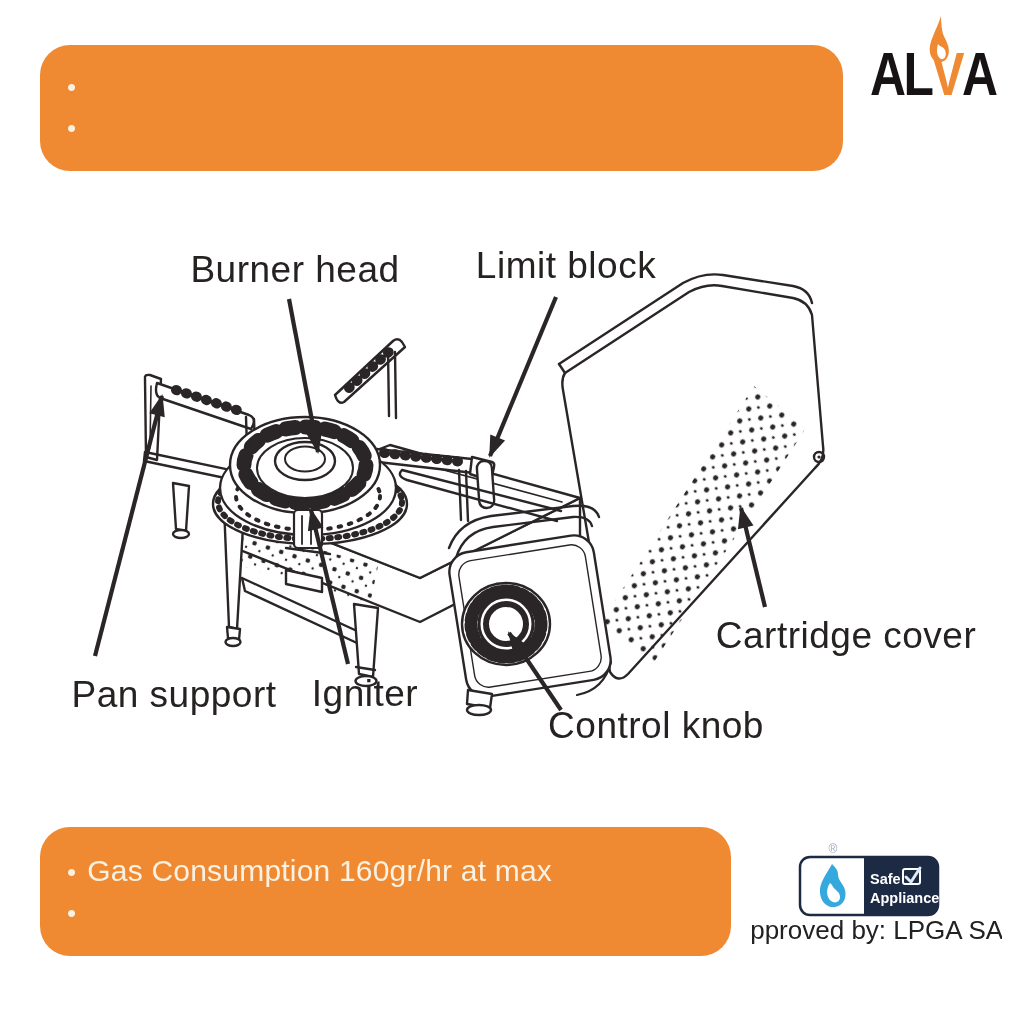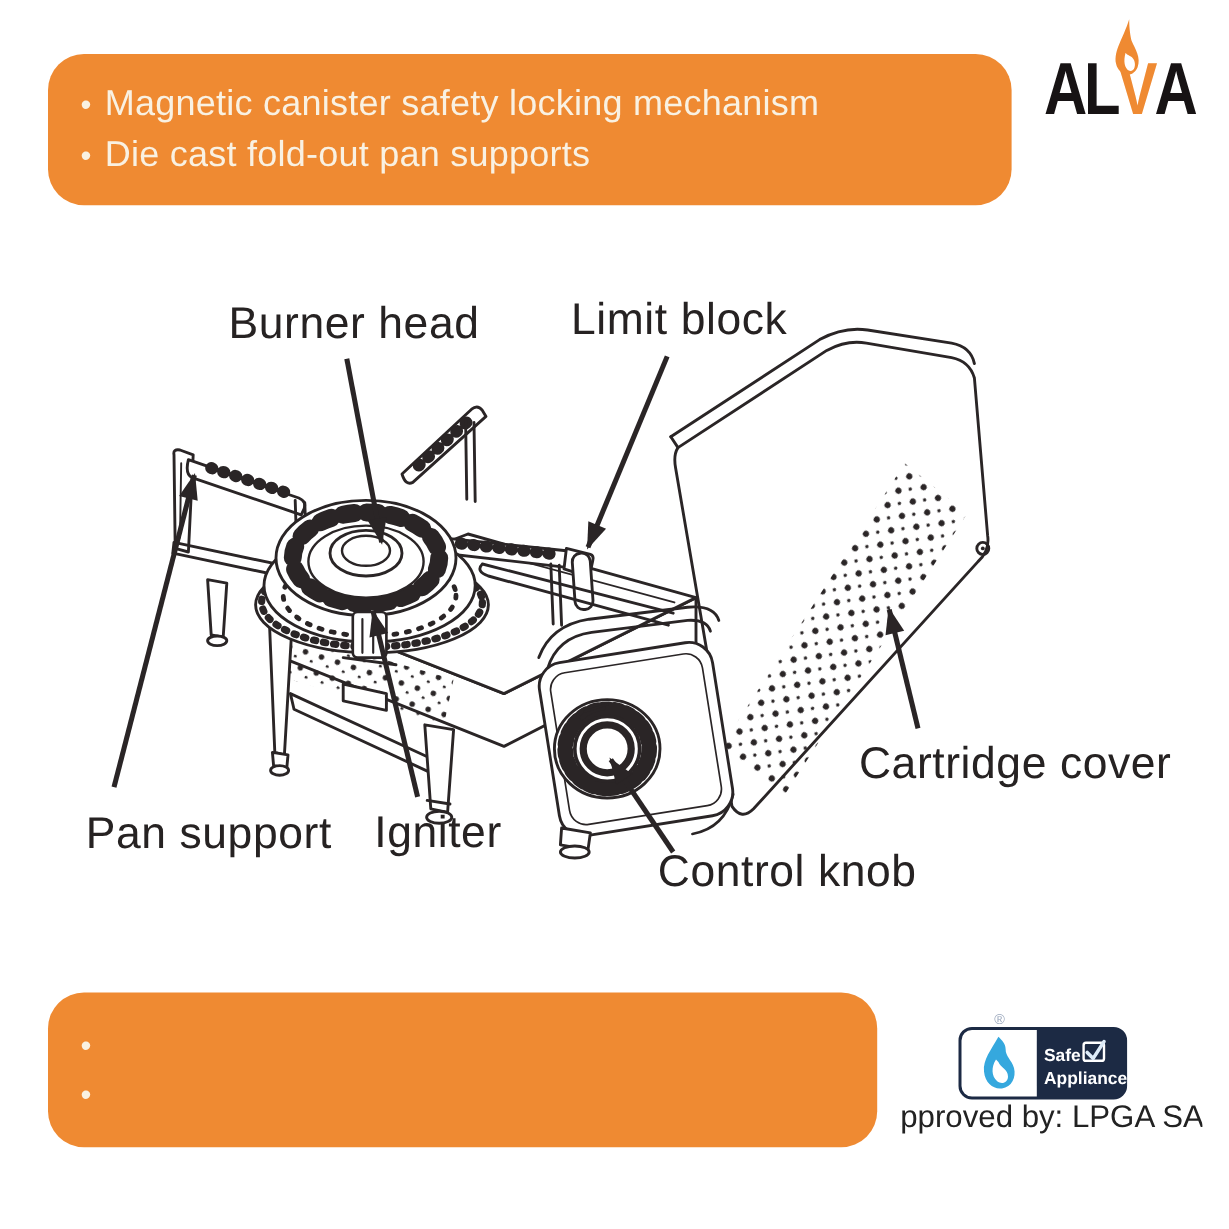--- a/index.html
+++ b/index.html
@@ -18,25 +18,23 @@
   .badge-svg{position:absolute;left:750px;top:836px;}
 </style>
 </head>
 <body>
 
 <div class="page">
 
   <div class="banner banner-top">
     <div class="banner-line">
       <span class="bullet">•</span>
-      <span>Magnetic canister safety locking mechanism</span>
-    </div>
-    <div class="banner-line">
-      <span class="bullet">•</span>
-      <span>Die cast fold-out pan supports</span>
+    </div>
+    <div class="banner-line">
+      <span class="bullet">•</span>
     </div>
   </div>
 
   <svg class="logo-svg" width="164" height="100" viewBox="0 0 164 100">
     <g>
       <text x="0" y="0" transform="translate(10,87) scale(0.86,1.06)" font-size="58" font-weight="bold" letter-spacing="-3" fill="#171314">
         <tspan>AL</tspan><tspan fill="#EF8A32">V</tspan><tspan fill="#171314">A</tspan>
       </text>
     </g>
     <g>
@@ -167,20 +165,21 @@
       <line x1="95" y1="656" x2="162" y2="396" marker-end="url(#arw)"></line>
       <line x1="348" y1="664" x2="311" y2="510" marker-end="url(#arw)"></line>
       <line x1="561" y1="710" x2="509" y2="633" marker-end="url(#arw)"></line>
       <line x1="765" y1="607" x2="741" y2="508" marker-end="url(#arw)"></line>
     </g>
   </svg>
 
   <div class="banner banner-bottom">
     <div class="banner-line">
       <span class="bullet">•</span>
+      <span>Gas Consumption 160gr/hr at max</span>
     </div>
     <div class="banner-line">
       <span class="bullet">•</span>
     </div>
   </div>
 
   <svg class="badge-svg" width="252" height="118" viewBox="0 0 252 118">
     <text x="83" y="17" font-size="12" fill="#9AA7BC" text-anchor="middle">®</text>
     <rect x="50" y="21" width="138" height="58" rx="10" fill="#ffffff" stroke="#1C2A44" stroke-width="2.5"></rect>
     <path d="M114,21 L178,21 Q188,21 188,31 L188,69 Q188,79 178,79 L114,79 Z" fill="#1C2A44"></path>

